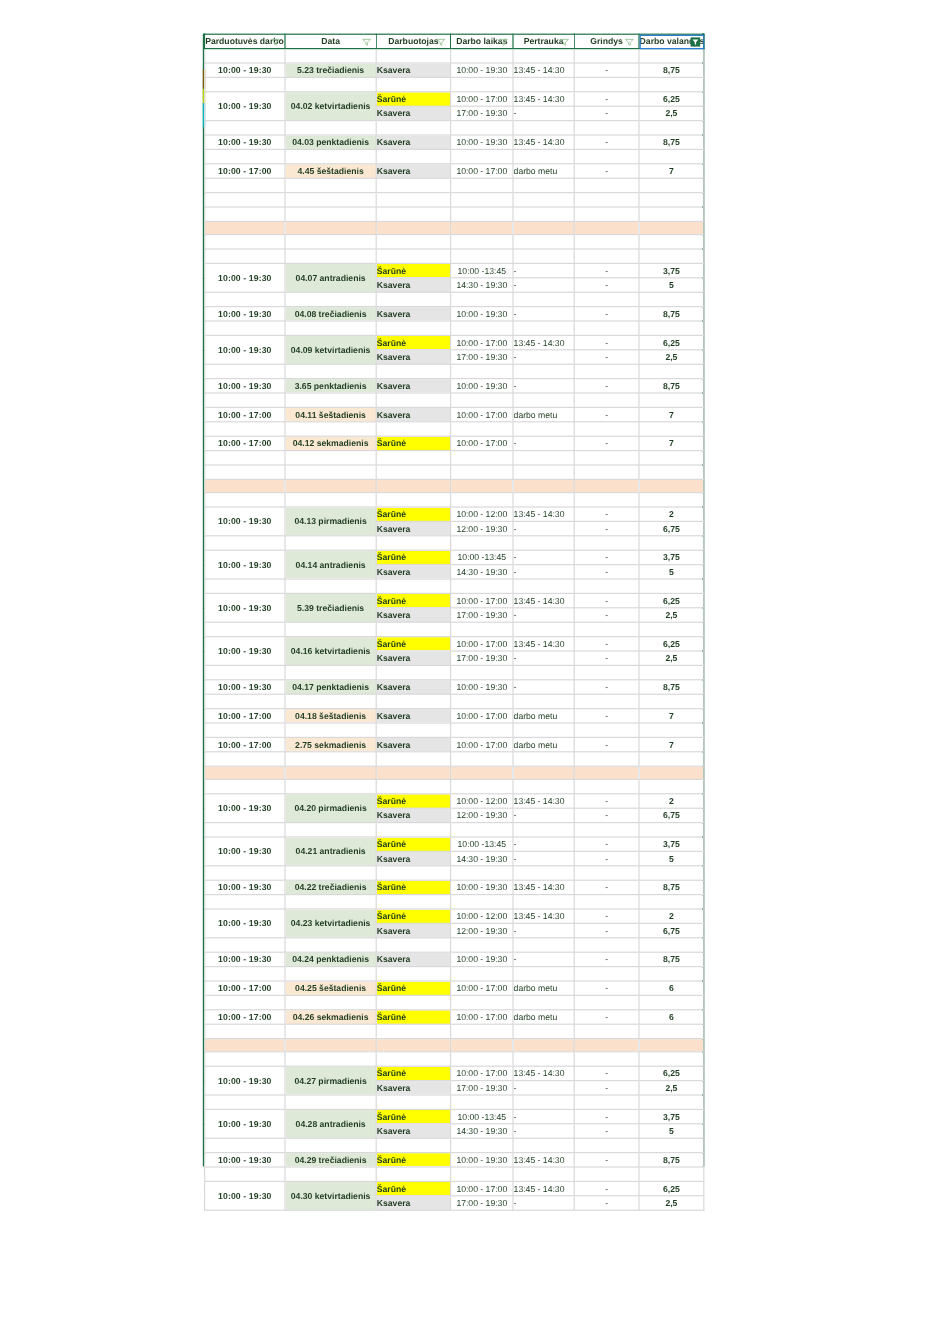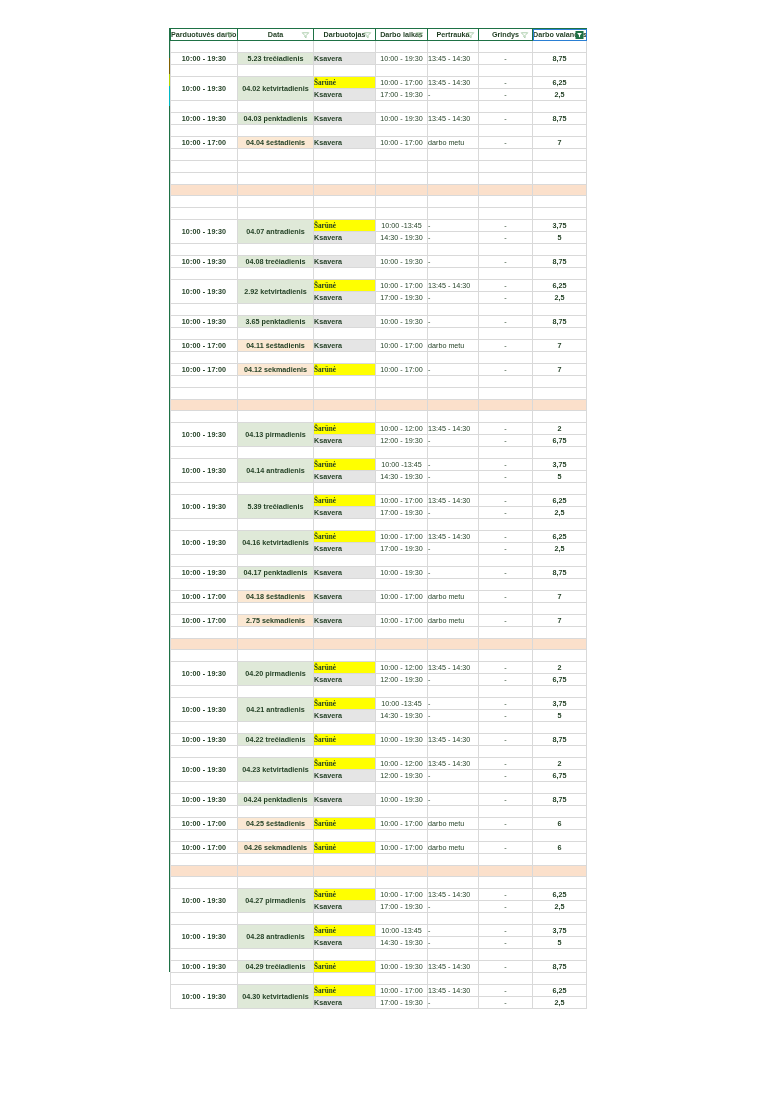--- a/index.html
+++ b/index.html
@@ -57,21 +57,21 @@
   #edge-a{position:absolute;left:169px;top:58px;width:3px;height:16px;background:#7f6000;}
   #edge-b{position:absolute;left:169px;top:74px;width:3px;height:12px;background:#b5d400;}
   #edge-c{position:absolute;left:169px;top:86px;width:3px;height:20px;background:#00b8c4;}
   #edge-right{position:absolute;left:585px;top:28px;width:2px;height:944px;background:#1e7145;}
 
   
   .c-hours{background:#ffffff;text-align:center;font-weight:bold;font-size:7.3px;letter-spacing:.1px;color:#26402a;}
   .c-date-wd{background:#dfe9d8;text-align:center;font-weight:bold;font-size:7.3px;color:#26402a;}
   .c-date-we{background:#fbe8d3;text-align:center;font-weight:bold;font-size:7.3px;color:#26402a;}
   .c-emp-k{background:#e5e5e5;color:#1f3d21;font-weight:bold;text-align:left;padding-left:3px;font-size:7.2px;}
-  .c-emp-s{background:#ffff00;color:#1f3d21;font-weight:bold;text-align:left;padding-left:3px;font-size:7.2px;font-family:Liberation Serif, serif;}
+  .c-emp-s{background:#ffff00;color:#1f3d21;font-weight:bold;text-align:left;padding-left:3px;font-size:7.2px;}
   .c-time{background:#ffffff;text-align:center;font-size:7.1px;color:#26402a;}
   .c-break{background:#ffffff;text-align:left;font-size:7.1px;color:#26402a;}
   .c-floor{background:#ffffff;text-align:center;font-size:7.1px;color:#26402a;}
   .c-total{background:#ffffff;text-align:center;font-weight:bold;font-size:7.3px;color:#26402a;}
   tr.blank td{background:#ffffff;height:11px;}
   tr.sep td{background:#fbe0cb;height:10px;}
 </style>
 </head>
 <body>
 
@@ -206,21 +206,21 @@
           <td></td>
           <td></td>
           <td></td>
           <td></td>
           <td></td>
           <td></td>
           <td></td>
         </tr>
         <tr>
           <td class="c-hours">10:00 - 17:00</td>
-          <td class="c-date-we">04.04 šeštadienis</td>
+          <td class="c-date-we">4.45 šeštadienis</td>
           <td class="c-emp-k">Ksavera</td>
           <td class="c-time">10:00 - 17:00</td>
           <td class="c-break">darbo metu</td>
           <td class="c-floor">-</td>
           <td class="c-total">7</td>
         </tr>
         <tr class="blank">
           <td></td>
           <td></td>
           <td></td>
@@ -312,21 +312,21 @@
           <td></td>
           <td></td>
           <td></td>
           <td></td>
           <td></td>
           <td></td>
           <td></td>
         </tr>
         <tr>
           <td class="c-hours" rowspan="2">10:00 - 19:30</td>
-          <td class="c-date-wd" rowspan="2">2.92 ketvirtadienis</td>
+          <td class="c-date-wd" rowspan="2">04.09 ketvirtadienis</td>
           <td class="c-emp-s">Šarūnė</td>
           <td class="c-time">10:00 - 17:00</td>
           <td class="c-break">13:45 - 14:30</td>
           <td class="c-floor">-</td>
           <td class="c-total">6,25</td>
         </tr>
         <tr>
           <td class="c-emp-k">Ksavera</td>
           <td class="c-time">17:00 - 19:30</td>
           <td class="c-break">-</td>

